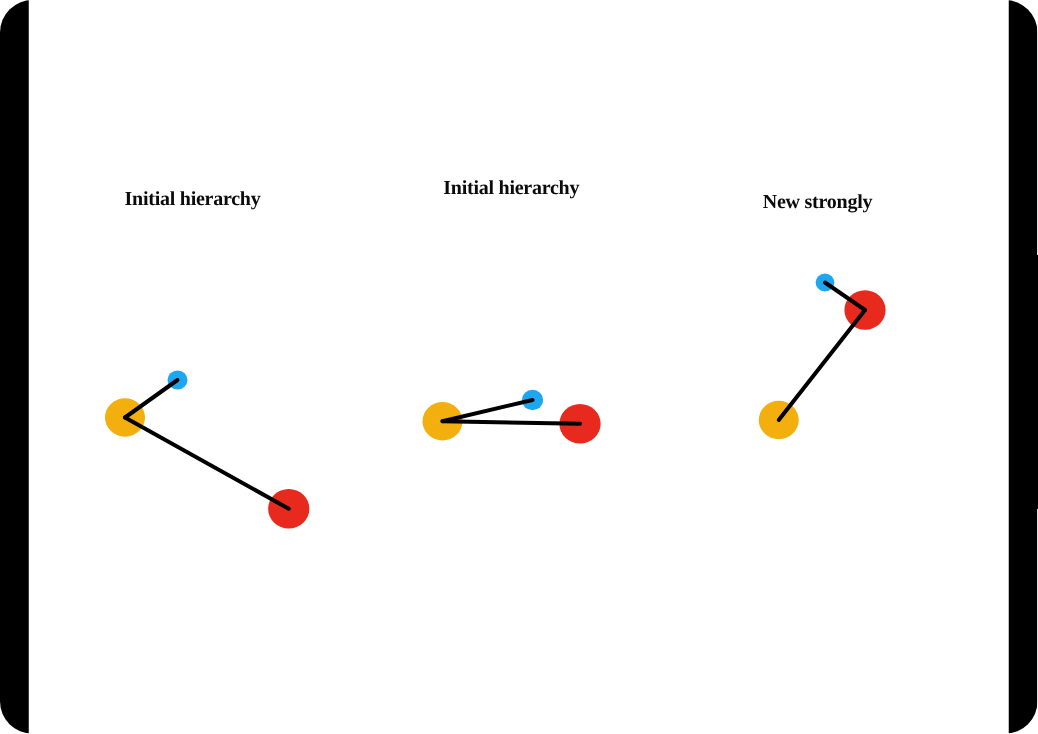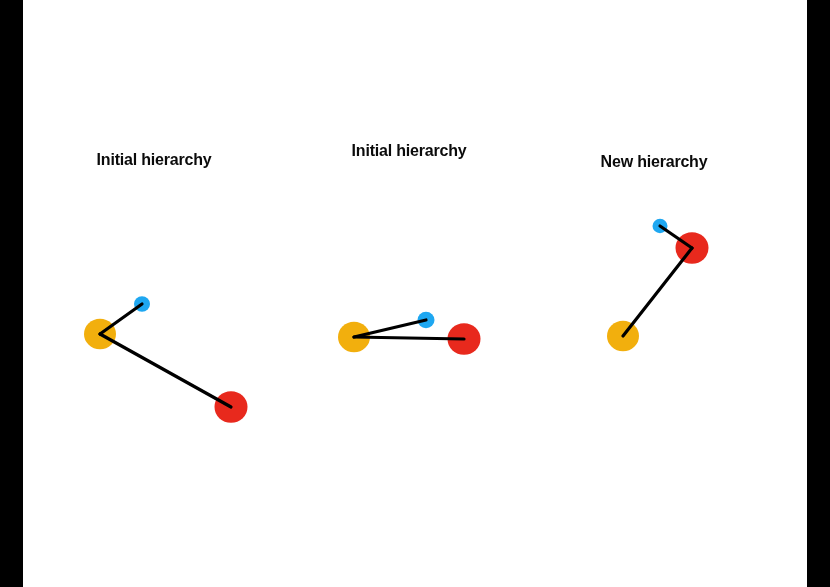--- a/index.html
+++ b/index.html
@@ -6,21 +6,22 @@
     margin: 0;
     padding: 0;
     background: #ffffff;
   }
   #stage {
     position: relative;
     width: 830px;
     height: 587px;
     overflow: hidden;
     background: #ffffff;
-    font-family: Liberation Sans, sans-serif;
+    font-family: Liberation Serif, serif;
+    border-radius: 26px;
   }
   .side-bar {
     position: absolute;
     top: 0;
     height: 587px;
     width: 23px;
   }
   #left-bar { left: 0; }
   #right-bar { right: 0; }
   .panel-title {
@@ -52,21 +53,21 @@
 
   <div id="title-1" class="panel-title">
     <span>Initial hierarchy</span>
   </div>
 
   <div id="title-2" class="panel-title">
     <span>Initial hierarchy</span>
   </div>
 
   <div id="title-3" class="panel-title">
-    <span>New hierarchy</span>
+    <span>New strongly</span>
   </div>
 
   <svg id="diagram-svg" width="830" height="587" viewBox="0 0 830 587">
       <g>
         <ellipse cx="100" cy="334" rx="16" ry="15.36" fill="#F2AF0D"></ellipse>
         <ellipse cx="142" cy="304" rx="8" ry="7.68" fill="#1EA7F1"></ellipse>
         <ellipse cx="231" cy="407" rx="16.5" ry="15.84" fill="#E8291D"></ellipse>
         <line x1="100" y1="334" x2="142" y2="304" stroke="#000000" stroke-width="3.2" stroke-linecap="round"></line>
         <line x1="100" y1="334" x2="231" y2="407" stroke="#000000" stroke-width="3.2" stroke-linecap="round"></line>
       </g>

